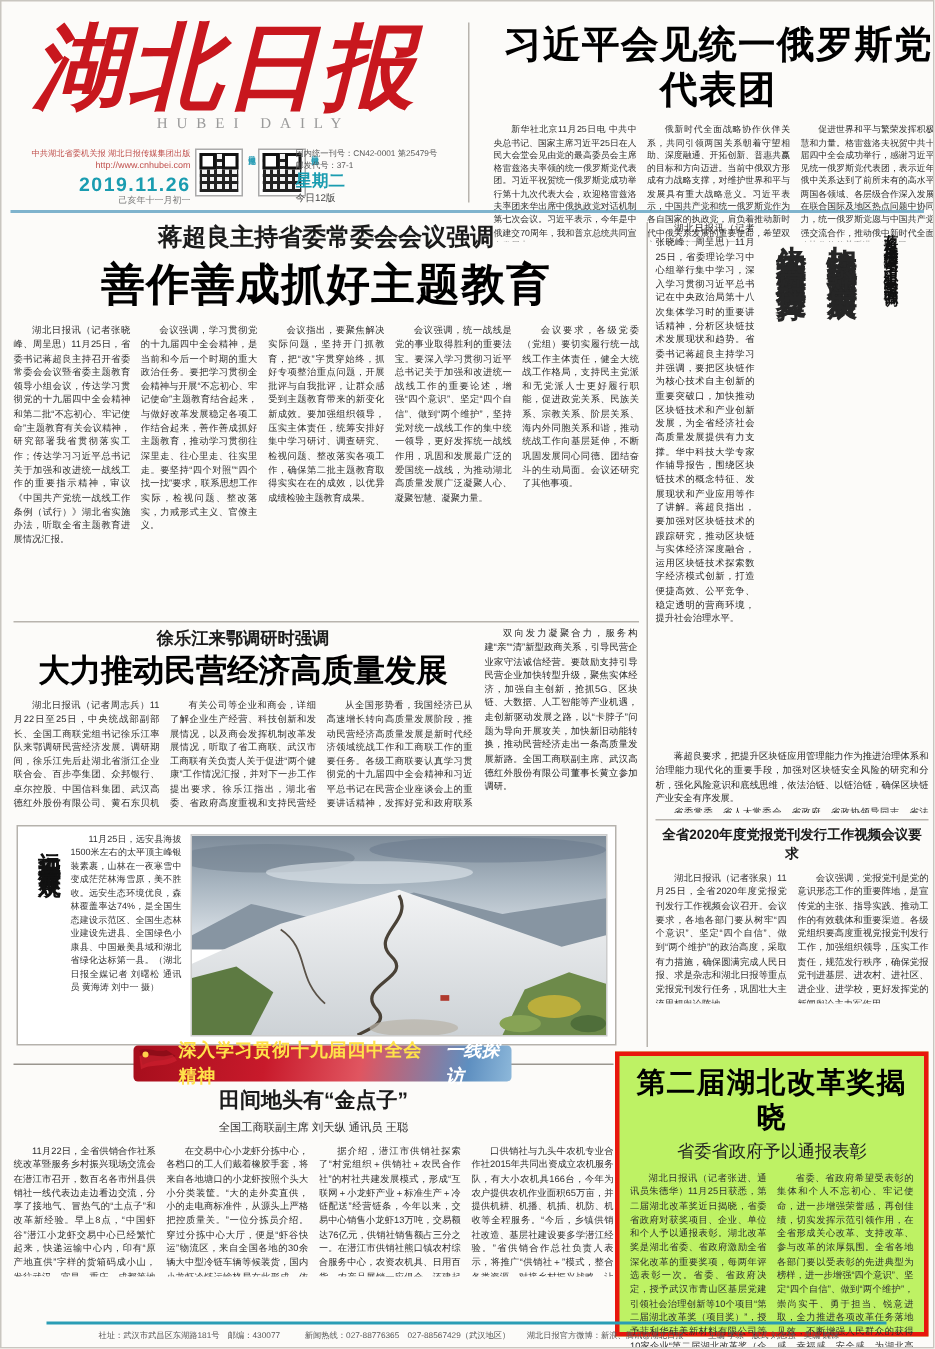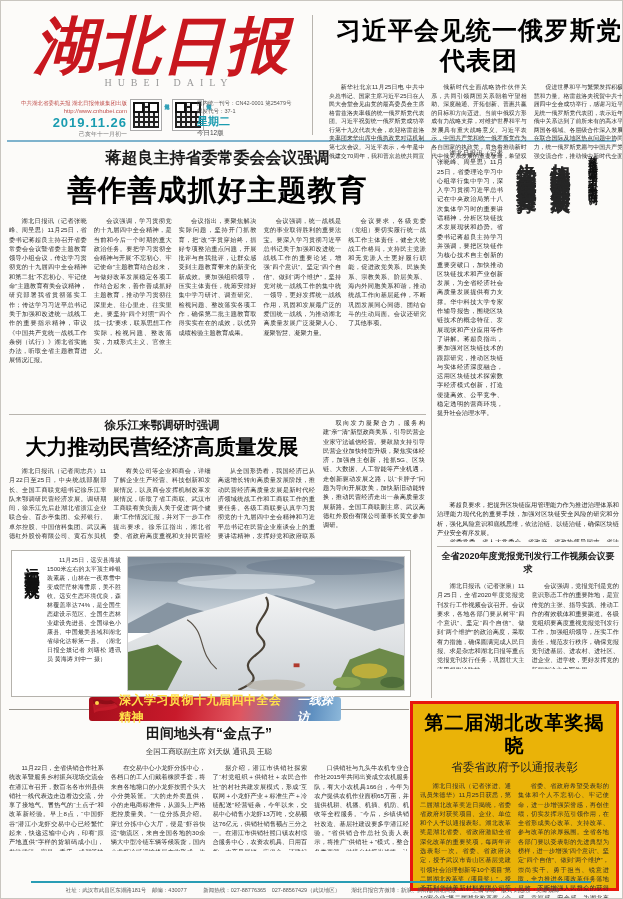--- a/index.html
+++ b/index.html
@@ -4,21 +4,21 @@
 <style>
   * { margin:0; padding:0; box-sizing:border-box; }
   html,body { background:#e9e7e2; }
   body { font-family:"Liberation Sans", sans-serif; }
   .page {
     position:relative; width:623px; height:899px; margin:0 auto;
     background:#fcfbf9; border:1px solid #c9c6c0; overflow:hidden;
     color:#262626;
   }
   
-  .logo { position:absolute; left:16px; top:6px; width:290px; height:78px;
+  .logo { position:absolute; left:4px; top:6px; width:290px; height:78px;
     font-family:"Liberation Serif", serif; font-weight:bold; font-style:italic;
     font-size:62px; color:#c8171e; letter-spacing:2px; line-height:78px; text-align:center; }
   .logo-sub { position:absolute; left:78px; top:76px; width:180px; text-align:center;
     font-size:10px; letter-spacing:6px; color:#9a9a9a; font-family:"Liberation Serif", serif; }
   .mast-left { position:absolute; left:14px; top:99px; width:112px; text-align:right; }
   .mast-left .org { font-size:5.5px; color:#c0504d; line-height:7px; }
   .mast-left .url { font-size:6px; color:#c0504d; line-height:8px; }
   .mast-left .date { font-size:13px; font-weight:bold; color:#1a9cb0; line-height:15px; letter-spacing:1px;}
   .mast-left .lunar { font-size:6px; color:#777; line-height:8px; }
   .qr-wrap { position:absolute; top:99px; display:flex; gap:3px; }
@@ -95,21 +95,21 @@
   .gx .headline { font-size:26px; line-height:30px; margin-top:3px; font-family:"Liberation Serif",serif; letter-spacing:1px;}
   .gx .byline { font-size:7.5px; margin-top:4px; }
   .gx .cols { margin-top:6px; height:88px; }
   
   .db { position:absolute; left:436px; top:549px; width:182px; height:146px; }
   .db .kicker { font-size:9px; }
   .db .headline { font-size:17px; line-height:21px; margin-top:2px; font-family:"Liberation Serif",serif;}
   .db .cols { margin-top:5px; height:88px; }
   
   .rf { position:absolute; left:409px; top:700px; width:209px; height:190px;
-    border:3px solid #e8170d; background:#eab308; padding:7px 7px 5px; }
+    border:3px solid #e8170d; background:#bef264; padding:7px 7px 5px; }
   .rf .headline { font-size:19px; line-height:23px; font-family:"Liberation Serif",serif; letter-spacing:1px;}
   .rf .sub { font-size:11.5px; text-align:center; margin-top:3px; color:#222;}
   .rf .cols { margin-top:6px; height:124px; }
   
   .teal-rule { position:absolute; left:30px; top:880px; width:560px; height:2px; background:#2a9db5; }
   .footer-text { position:absolute; left:0; top:886px; width:623px; text-align:center;
     font-size:5.5px; color:#555; }
 </style>
 </head>
 <body>

